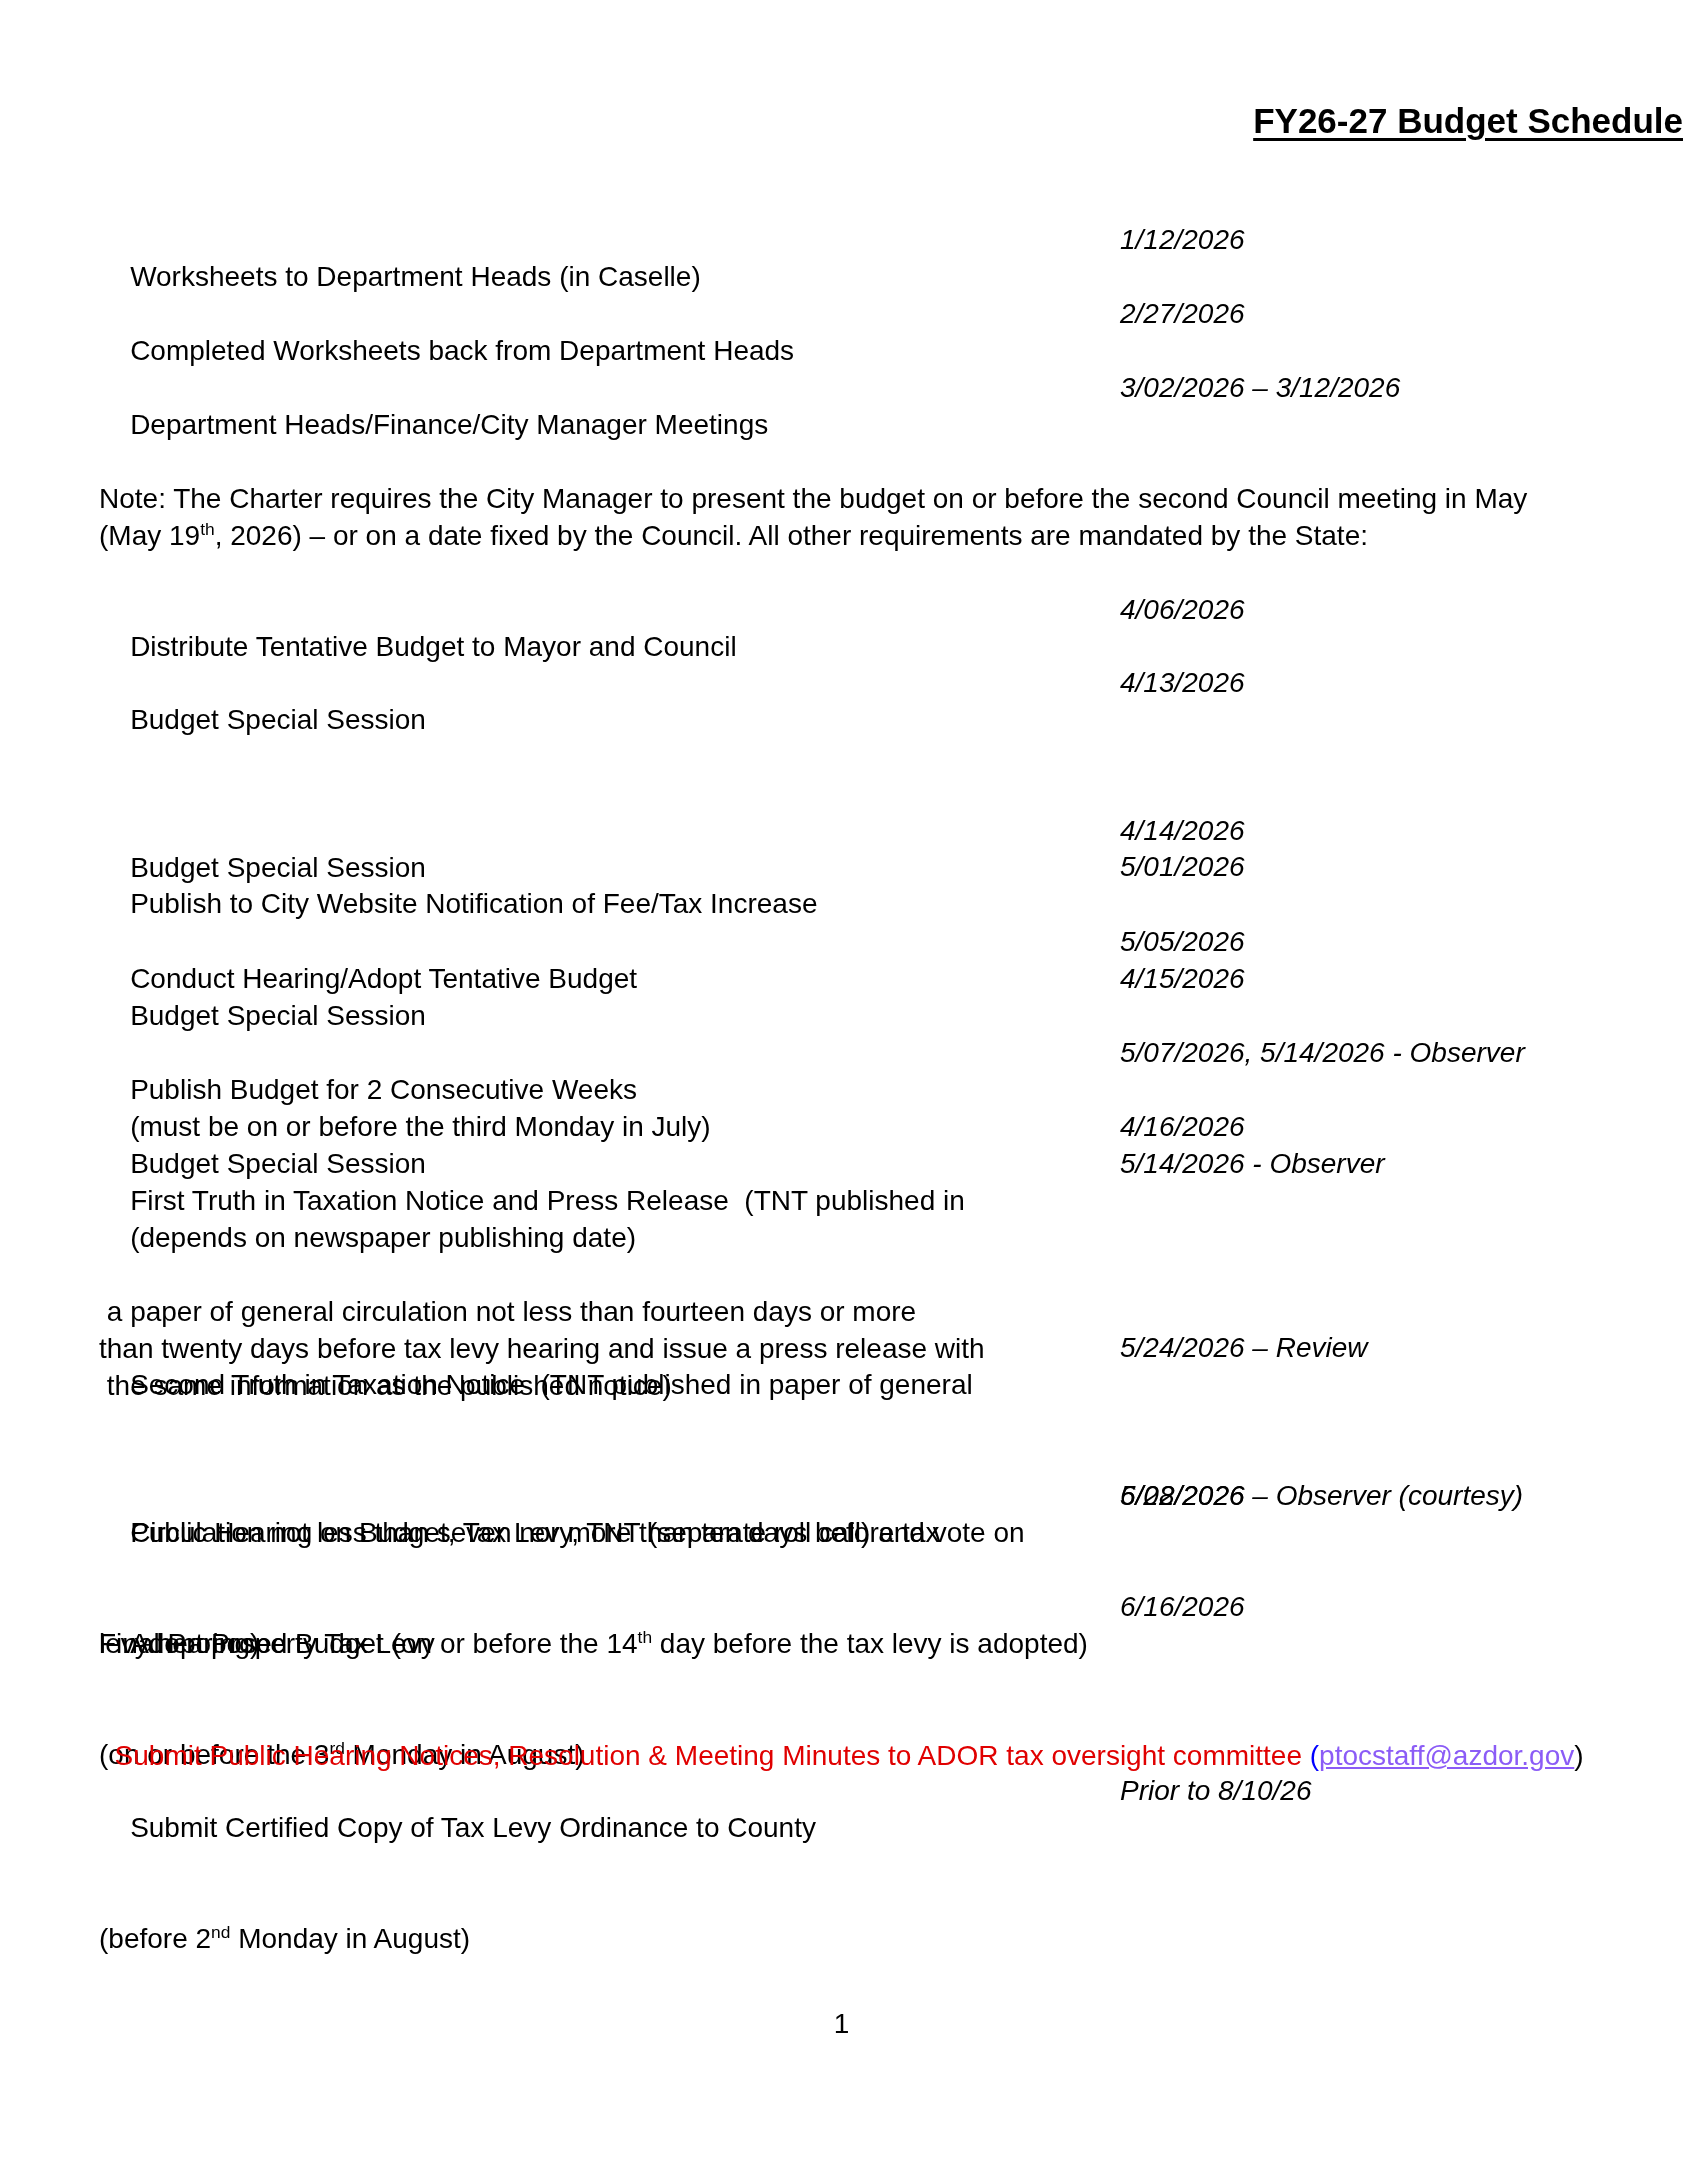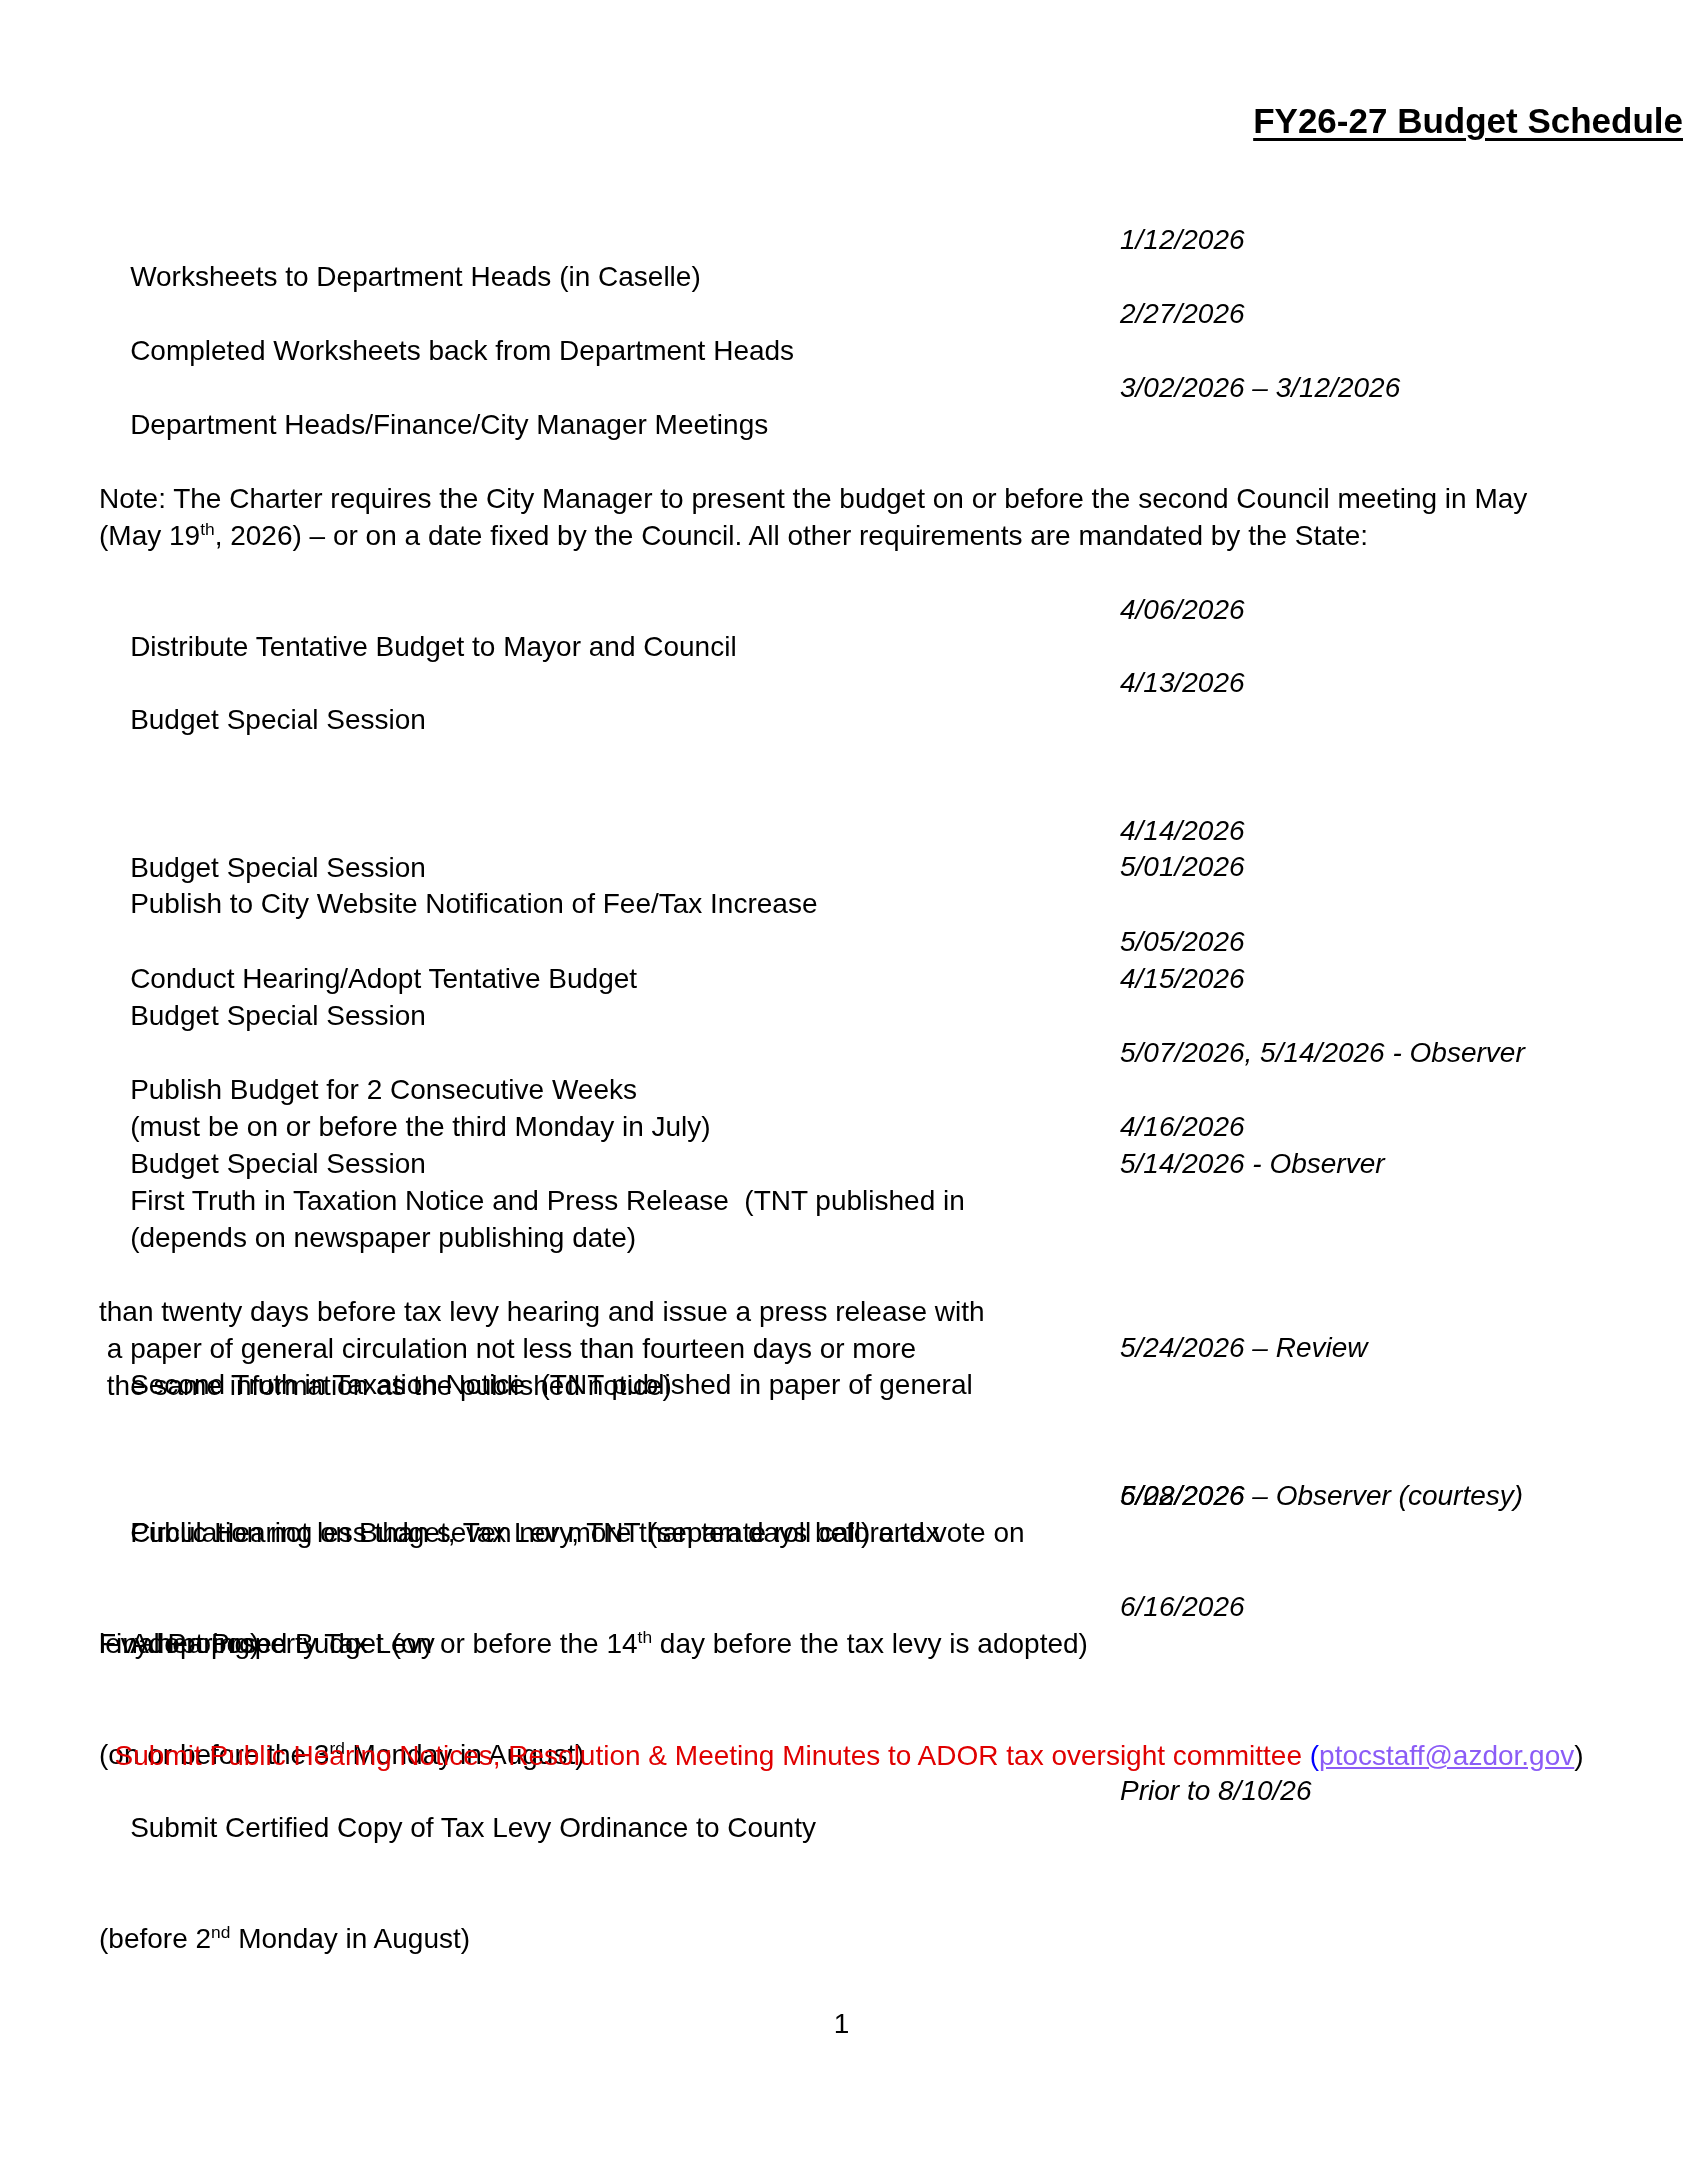--- a/index.html
+++ b/index.html
@@ -142,22 +142,22 @@
   <div class="line">
     <span class="task">(depends on newspaper publishing date)</span>
   </div>
 </div>
 
 <div class="block" style="top:1145px">
   <div class="line">
     <span class="task">First Truth in Taxation Notice and Press Release  (TNT published in</span>
     <span class="date">5/14/2026 - Observer</span>
   </div>
+  <div class="line"><span class="task"> a paper of general circulation not less than fourteen days or more</span></div>
   <div class="line"><span class="task">than twenty days before tax levy hearing and issue a press release with</span></div>
-  <div class="line"><span class="task"> a paper of general circulation not less than fourteen days or more</span></div>
   <div class="line"><span class="task"> the same information as the published notice)</span></div>
 </div>
 
 <div class="block" style="top:1329px">
   <div class="line">
     <span class="task">Second Truth in Taxation Notice  (TNT published in paper of general</span>
     <span class="date">5/24/2026 – Review</span>
   </div>
   <div class="line">
     <span class="task">Circulation not less than seven nor more than ten days before tax</span>

